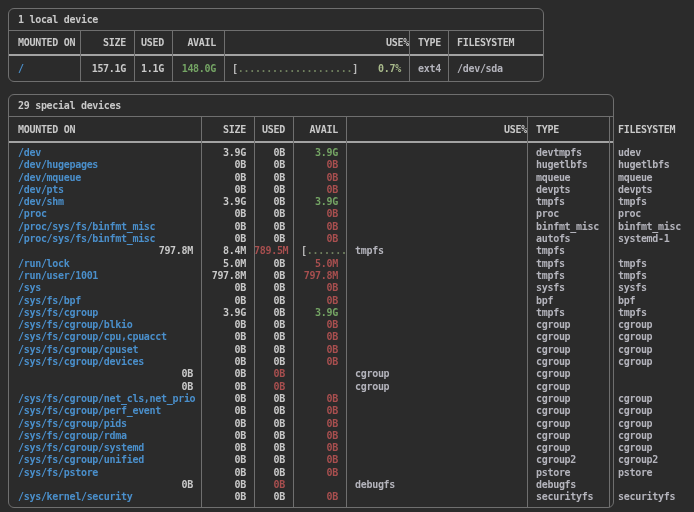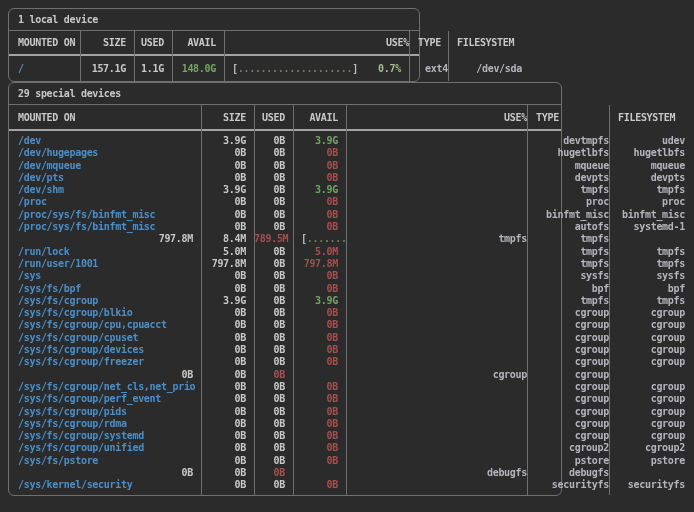--- a/index.html
+++ b/index.html
@@ -12,22 +12,22 @@
     font-size: 10px;
     letter-spacing: -0.3px;
     color: #c9c9c9;
     overflow: hidden;
   }
   .box {
     border: 1px solid #6f6f6f;
     border-radius: 6px;
     background: #2b2b2b;
   }
-  .box-local { width: 412px; }
-  .box-special { width: 554px; }
+  .box-local { width: 536px; margin-bottom: 12px; }
+  .box-special { width: 606px; }
   .box-title {
     height: 22px;
     line-height: 21px;
     padding-left: 9px;
     border-bottom: 1px solid #6f6f6f;
     color: #c9c9c9;
     white-space: nowrap;
   }
   .grid-area { position: relative; }
   .vline {
@@ -46,21 +46,21 @@
   .tbody-local   { padding: 6px 0; }
   .tbody-special { padding: 4px 0 3px 0; }
   .row { display: grid; }
   .row-local   { grid-template-columns: 71px 54px 38px 52px 185px 39px 74px; line-height: 13px; height: 13px; }
   .row-special { grid-template-columns: 192px 53px 39px 53px 181px 82px 76px; line-height: 12.3px; height: 12.3px; }
   .cell { white-space: nowrap; overflow: hidden; }
   .left  { padding-left: 9px; text-align: left; }
   .num   { padding-right: 8px; text-align: right; }
   .center{ text-align: right; }
   .path  { color: #4a8fcb; }
-  .type  { color: #b4b4bc; text-align: right; }
+  .type  { color: #b4b4bc; }
   .green { color: #74a464; }
   .red   { color: #a84f4f; }
   .usage { padding: 0 8px; display: flex; justify-content: space-between; align-items: baseline; }
   .bracket { color: #b9b9b9; }
   .dots    { color: #70805f; }
   .pct     { color: #a9ba8b; }
   .th { color: #c9c9c9; }
 </style>
 </head>
 <body>
@@ -328,21 +328,20 @@
     <div class="cell num">0B</div>
     <div class="cell num red">0B</div>
     <div class="cell usage">
       <span class="bar"></span>
       <span class="pct"></span>
     </div>
     <div class="cell left type">cgroup</div>
     <div class="cell left type">cgroup</div>
   </div>
         <div class="row row-special">
-    <div class="cell left path">/sys/fs/cgroup/freezer</div>
     <div class="cell num">0B</div>
     <div class="cell num">0B</div>
     <div class="cell num red">0B</div>
     <div class="cell usage">
       <span class="bar"></span>
       <span class="pct"></span>
     </div>
     <div class="cell left type">cgroup</div>
     <div class="cell left type">cgroup</div>
   </div>

